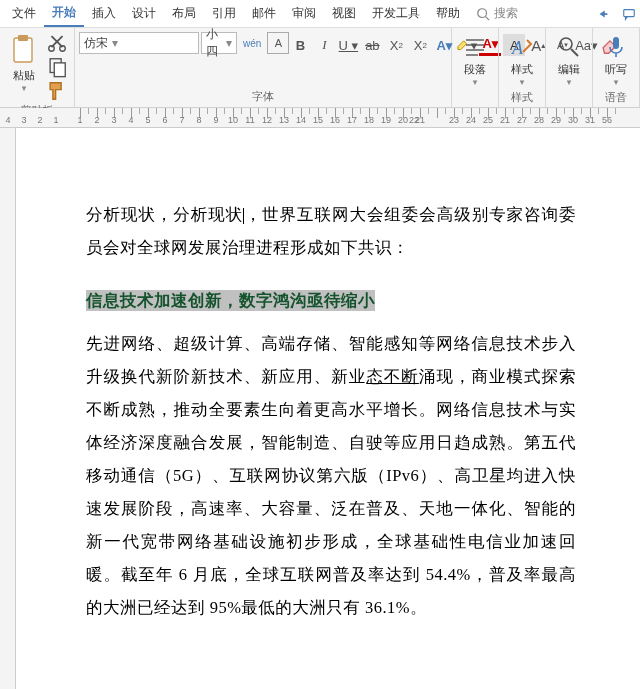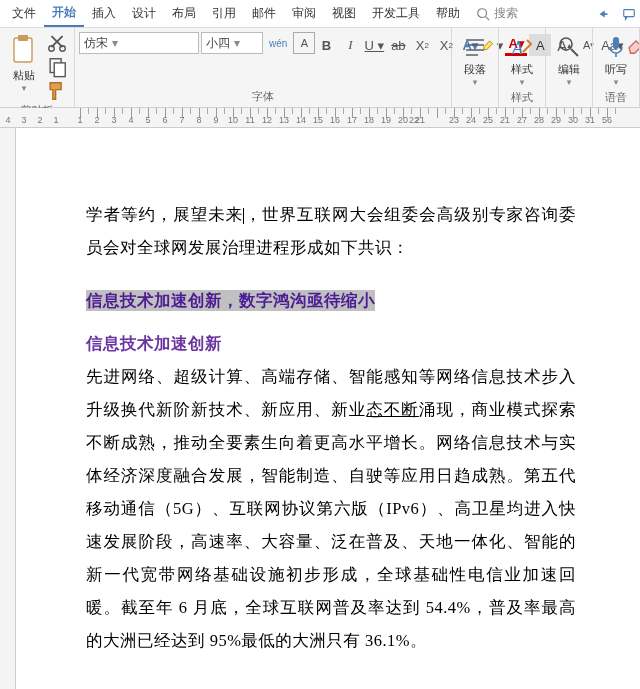--- a/index.html
+++ b/index.html
@@ -25,21 +25,21 @@
 .btn2 { padding:0 4px; height:22px; display:flex; align-items:center; font-size:13px; color:#555; cursor:pointer; }
 .ruler { height:20px; background:#f4f4f4; border-bottom:1px solid #ccc; position:relative; font-size:9px; color:#777; overflow:hidden; }
 .ruler .tick { position:absolute; top:0; width:1px; height:6px; background:#aaa; }
 .ruler .ticklong { height:10px; background:#999; }
 .ruler .tl { position:absolute; top:7px; transform:translateX(-50%); }
 .page { position:absolute; left:16px; top:128px; right:0; bottom:0; background:#fff; overflow:hidden; }
 .leftruler { position:absolute; left:0; top:128px; width:16px; bottom:0; background:#f4f4f4; border-right:1px solid #ccc; }
 .docbody { padding:56px 0 0 70px; font-family:SimSun,"宋体",serif; font-size:16.5px; color:#000; line-height:2; letter-spacing:0.5px; max-width:560px; }
 .docbody p { text-align:justify; margin:0; }
 .docbody .h1 { margin-top:20px; margin-bottom:10px; }
-.hl { background:#c0c0c0; color:#4c1d95; font-weight:bold; padding:1px 0; }
+.hl { background:#c0c0c0; color:#14532d; font-weight:bold; padding:1px 0; }
 .ph { color:#6a35a0; font-weight:bold; margin-top:8px; margin-bottom:10px; }
 .dotul { text-decoration-line:underline; text-decoration-style:dotted;text-decoration:underline; }
 .caret { display:inline-block; width:1px; height:16px; background:#000; vertical-align:middle; }
 </style>
 </head>
 <body>
 
 <div class="menubar">
   <span class="mi">文件</span>
   <span class="mi active">开始</span>
@@ -106,21 +106,21 @@
     <div class="label">剪贴板</div>
   </div>
 
   <div class="rgroup" style="min-width:200px">
     <div class="body" style="flex-direction:row;width:100%">
       <div class="row">
         <div class="sel" style="width:120px">
             <span>仿宋</span>
             <span class="dd">▾</span>
           </div>
-        <div class="sel" style="width:62px">
+        <div class="sel" style="width:36px">
             <span>小四</span>
             <span class="dd">▾</span>
           </div>
         <span class="btn2" style="font-size:10px;color:#4a7ebb">wén</span>
         <span class="btn" style="border:1px solid #aaa;font-size:11px">A</span>
       </div>
       <div class="row2">
         <span class="btn" style="font-weight:bold">B</span>
         <span class="btn" style="font-style:italic;font-family:serif">I</span>
         <span class="btn" style="text-decoration:underline">U ▾</span>
@@ -309,18 +309,17 @@
     <div class="tick" style="left:598px"></div>
     <div class="tick ticklong" style="left:607px"></div>
     <span class="tl" style="left:607px">56</span>
     <div class="tick" style="left:615px"></div>
   </div>
 
 <div class="leftruler"></div>
 
 <div class="page">
   <div class="docbody">
-    <p style="margin-top:14px"><span>学者等约，展望未来</span><span class="caret"></span><span>，世界互联网大会组委会高级别专家咨询委员会对全球网发展治理进程形成如下共识：</span></p>
+    <p style="margin-top:14px"><span>分析现状，分析现状</span><span class="caret"></span><span>，世界互联网大会组委会高级别专家咨询委员会对全球网发展治理进程形成如下共识：</span></p>
     <p class="h1"><span class="hl">信息技术加速创新，数字鸿沟亟待缩小</span></p>
-    <p class="ph">信息技术加速创新</p>
     <p><span>先进网络、超级计算、高端存储、智能感知等网络信息技术步入升级换代新阶新技术、新应用、新业</span><span class="dotul">态不断</span><span>涌现，商业模式探索不断成熟，推动全要素生向着更高水平增长。网络信息技术与实体经济深度融合发展，智能制造、自驶等应用日趋成熟。第五代移动通信（5G）、互联网协议第六版（IPv6）、高卫星均进入快速发展阶段，高速率、大容量、泛在普及、天地一体化、智能的新一代宽带网络基础设施初步形成，全球基础性电信业加速回暖。截至年 6 月底，全球互联网普及率达到 54.4%，普及率最高的大洲已经达到 95%最低的大洲只有 36.1%。</span></p>
   </div>
 </div>
 
 </body></html>

